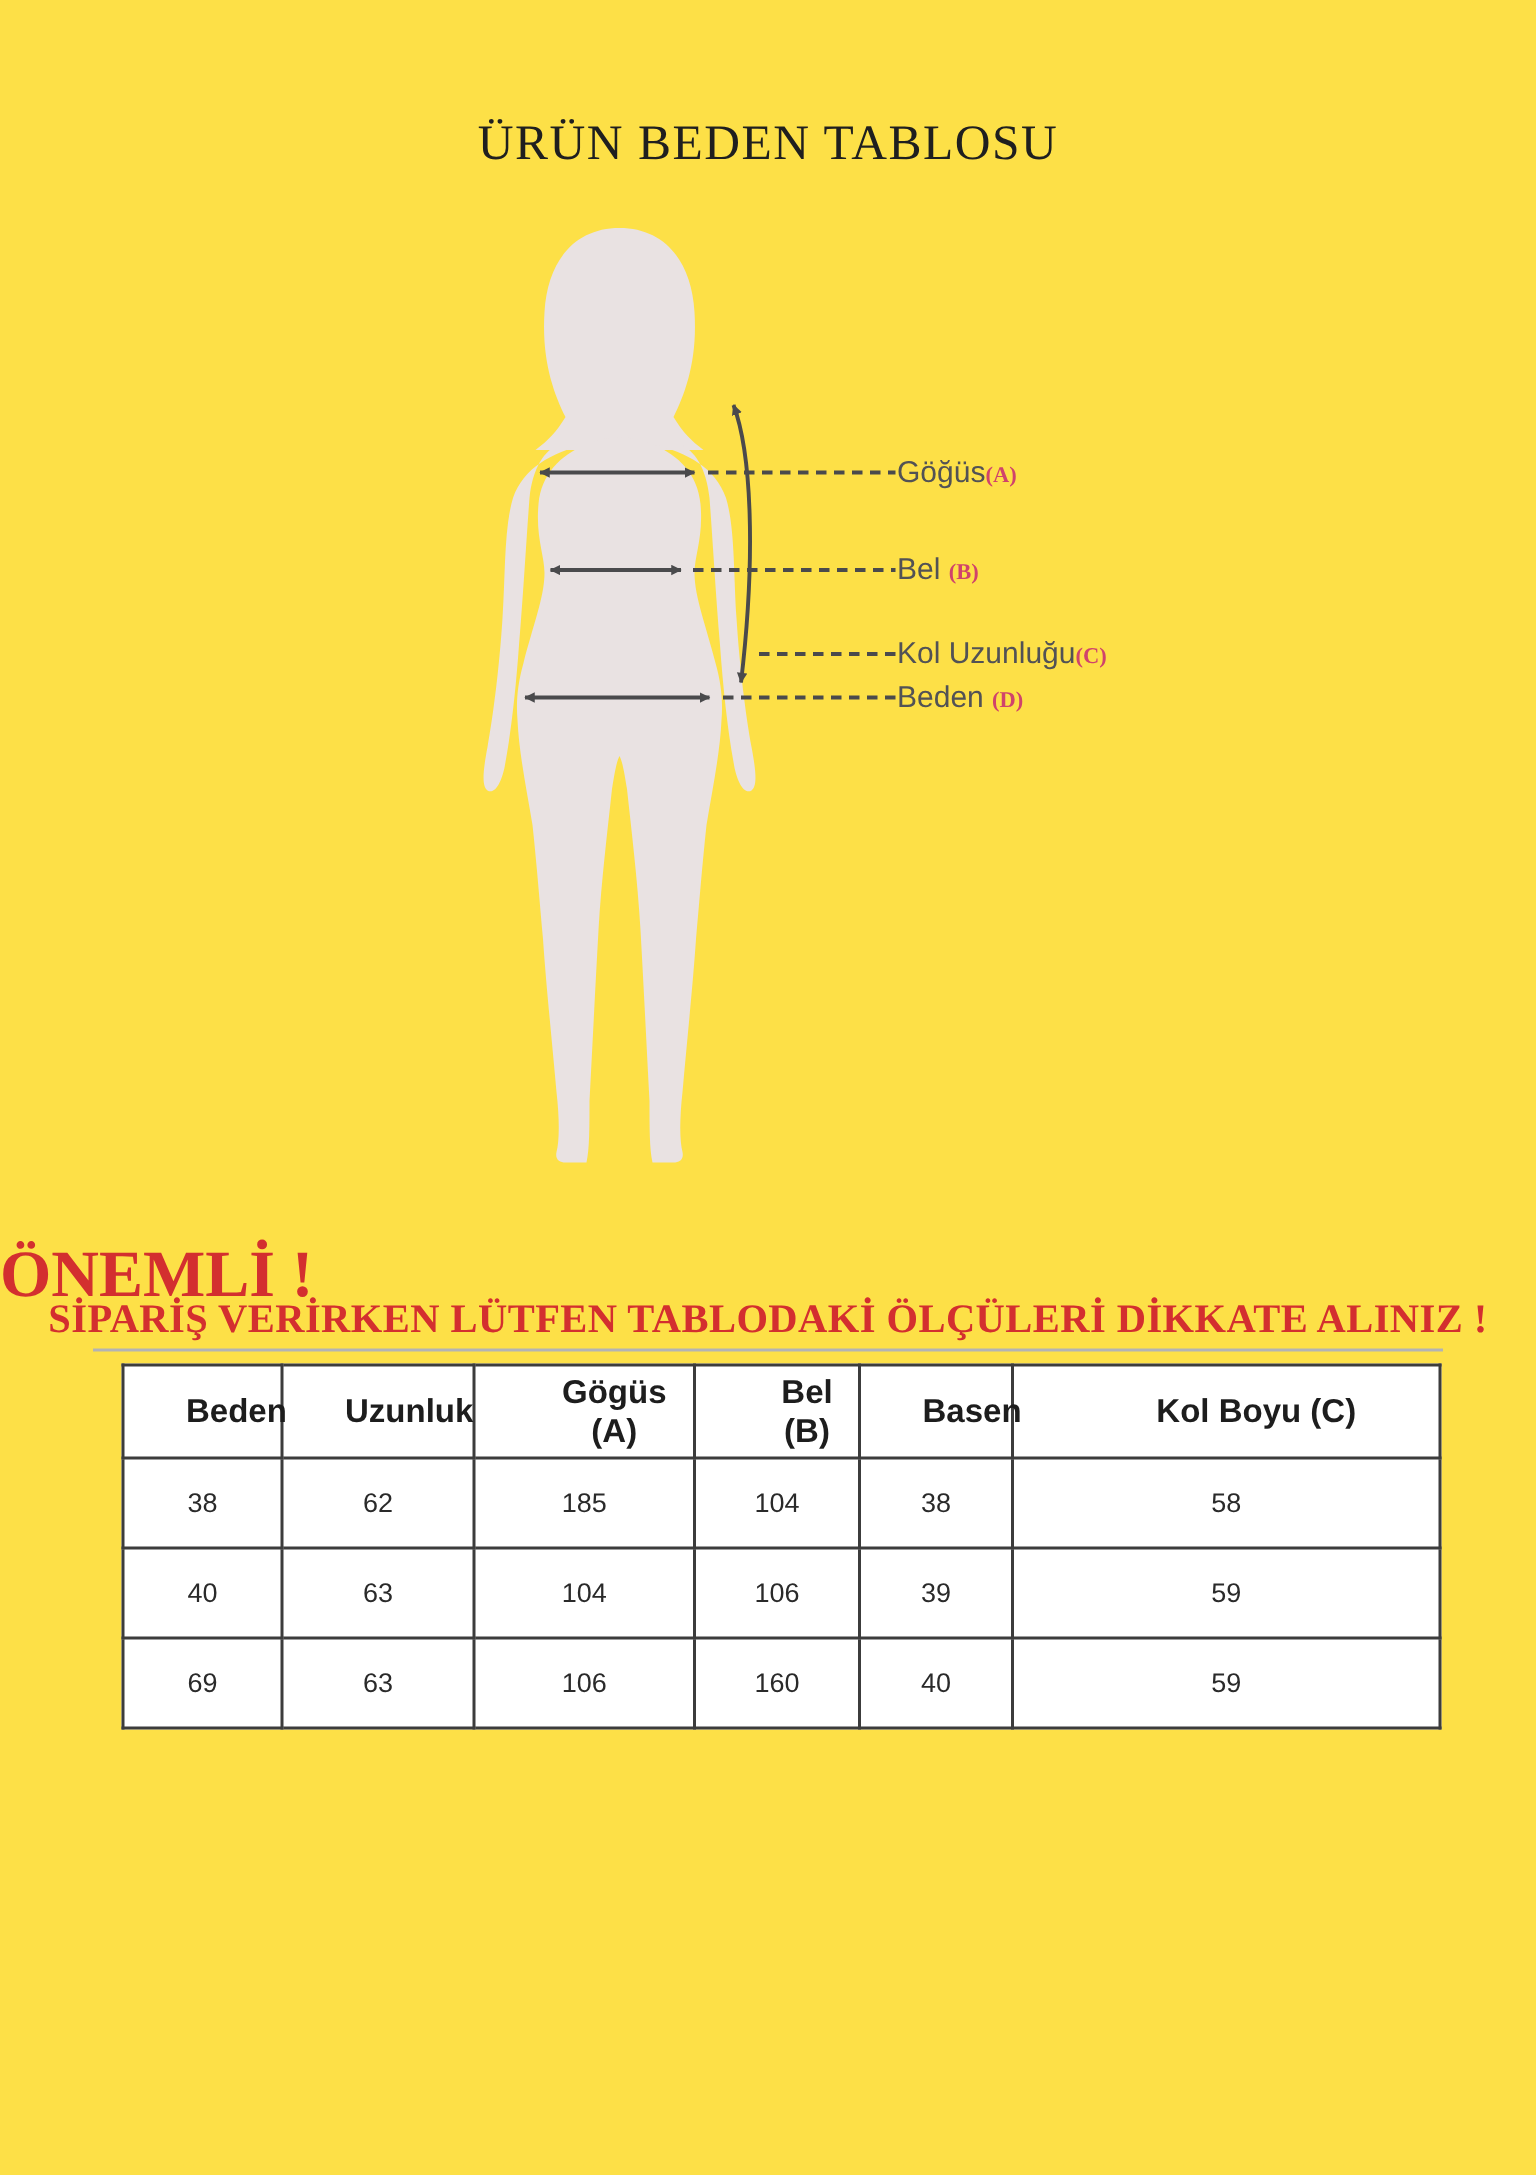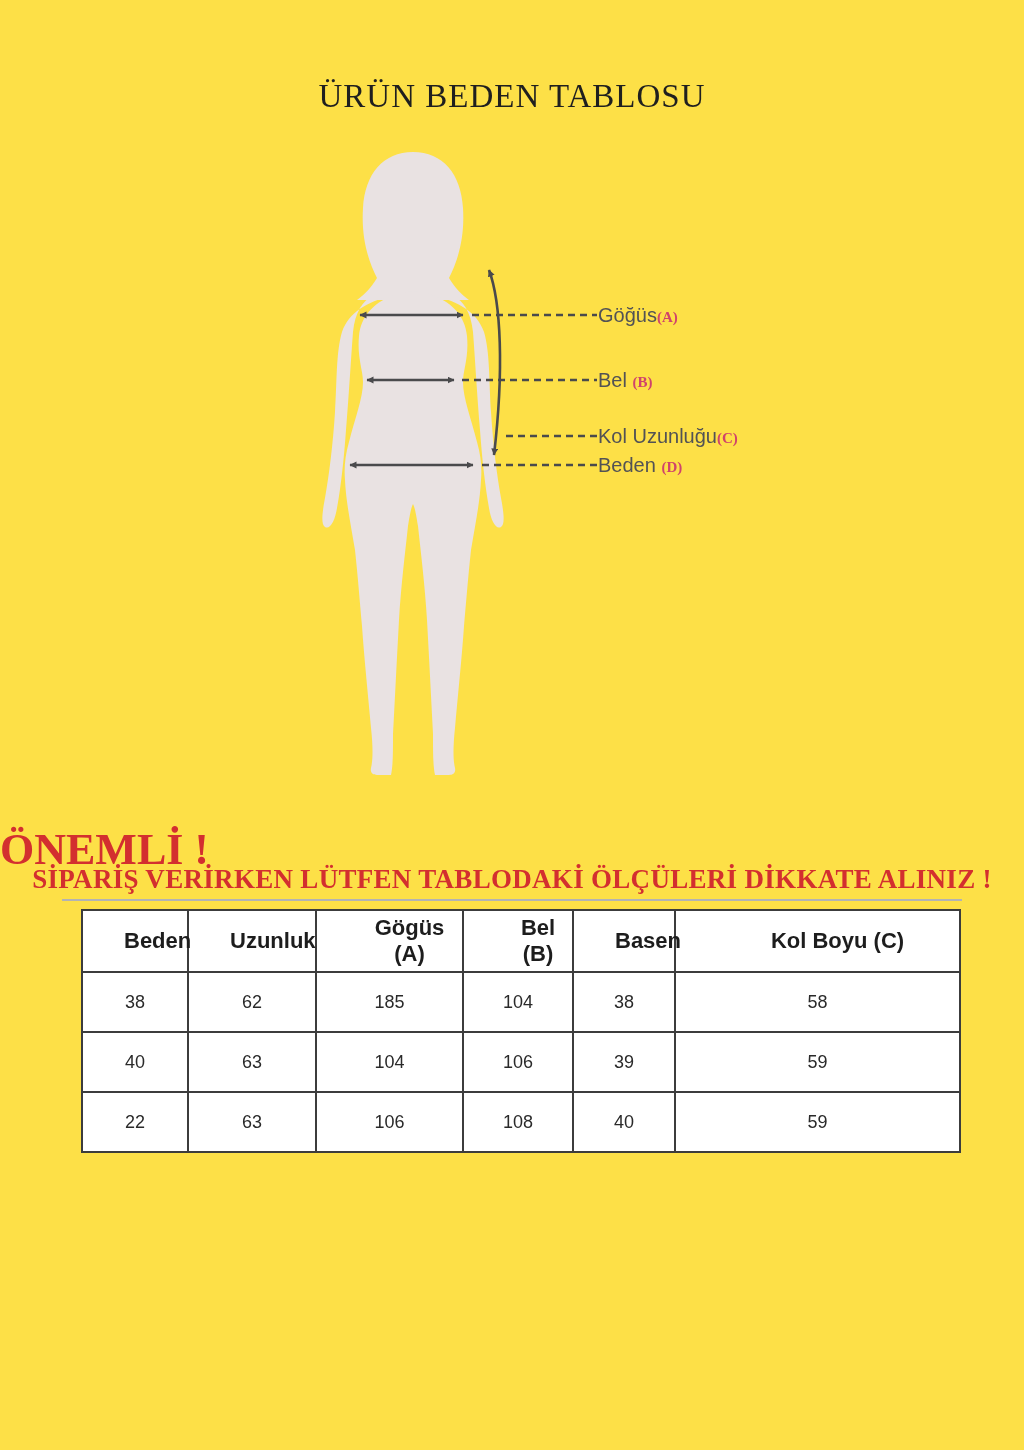--- a/index.html
+++ b/index.html
@@ -154,23 +154,23 @@
       </tr>
       <tr>
         <td>40</td>
         <td>63</td>
         <td>104</td>
         <td>106</td>
         <td>39</td>
         <td>59</td>
       </tr>
       <tr>
-        <td>22</td>
+        <td>69</td>
         <td>63</td>
         <td>106</td>
-        <td>108</td>
+        <td>160</td>
         <td>40</td>
         <td>59</td>
       </tr>
     </tbody>
   </table>
 
 </div>
 
 </body></html>

